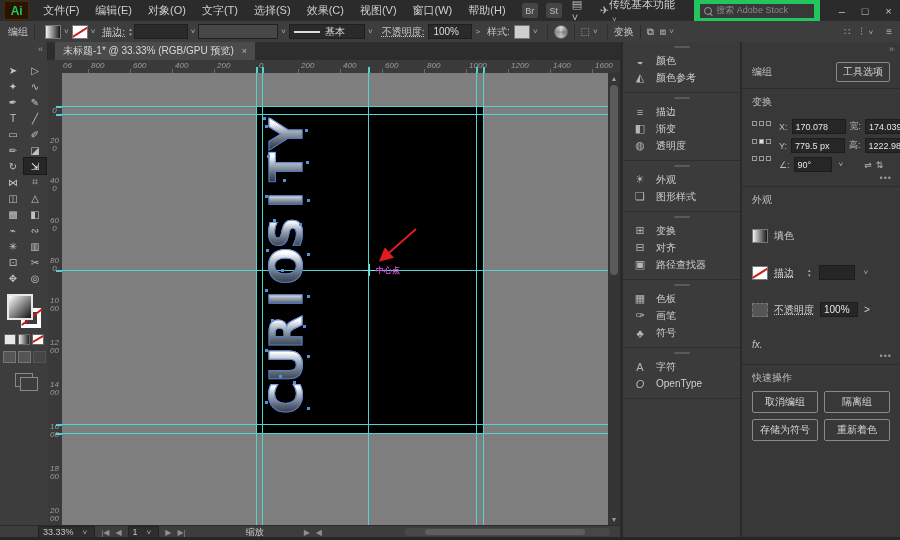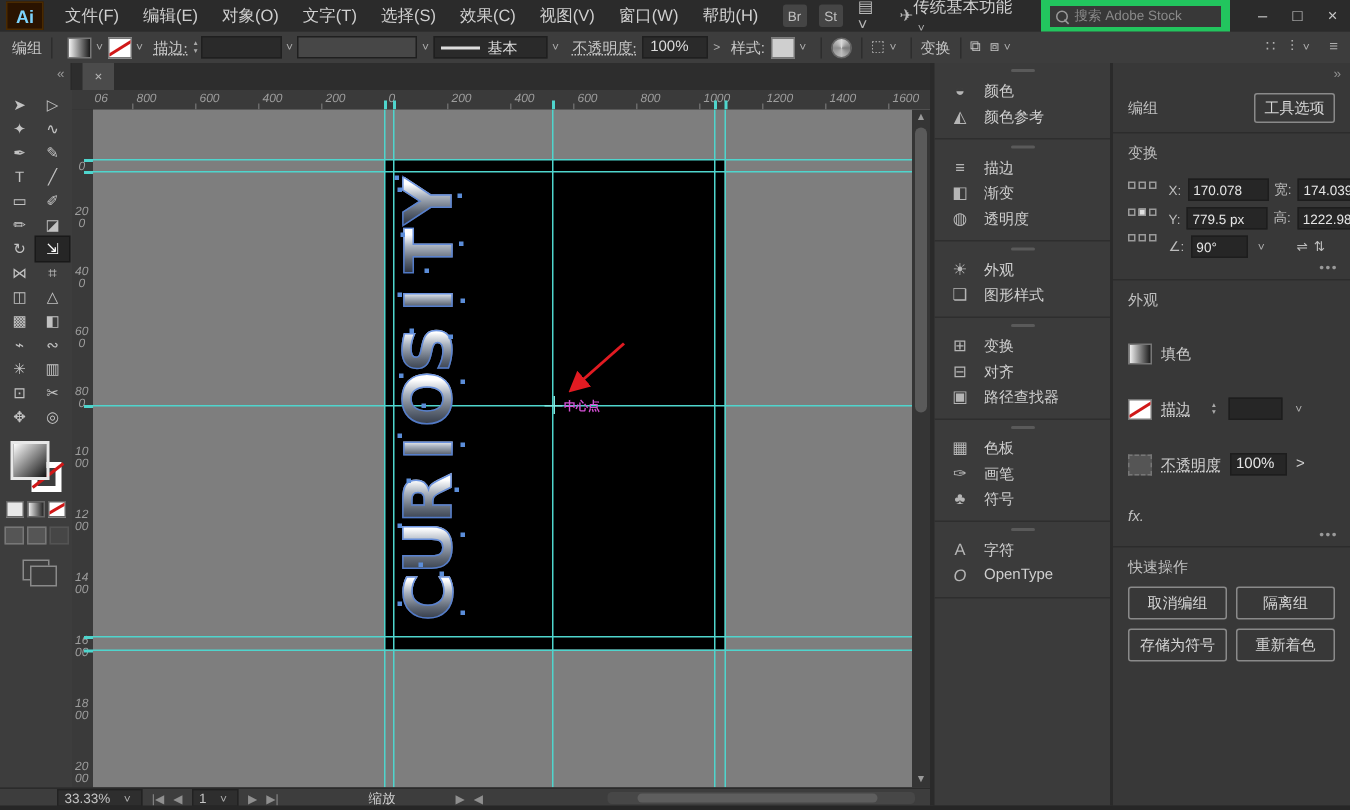--- a/index.html
+++ b/index.html
@@ -1,21 +1,21 @@
 <!DOCTYPE html>
 <html><head>
 <meta charset="utf-8">
 <style>
   html,body{margin:0;padding:0;background:#222;}
   #app{position:relative;width:900px;height:540px;font-family:"Liberation Sans","DejaVu Sans",sans-serif;
        background:#323232;overflow:hidden;color:#c8c8c8;font-size:11px;-webkit-font-smoothing:antialiased;}
   .abs{position:absolute;}
   
   #titlebar{left:0;top:0;width:900px;height:21px;background:#2b2b2b;border-bottom:1px solid #202020;display:flex;align-items:center;}
-  #ailogo{width:26px;height:17px;margin:0 6px 0 4px;background:#2a1300;border:1px solid #4a2a00;color:#7dd3fc;
+  #ailogo{width:26px;height:17px;margin:0 6px 0 4px;background:#2a1300;border:1px solid #4a2a00;color:#22c55e;
           font-weight:bold;font-size:12px;display:flex;align-items:center;justify-content:center;}
   .mi{padding:0 8px;color:#cfcfcf;font-size:11px;cursor:default;white-space:nowrap;}
   .tb-sq{width:18px;height:15px;background:#454545;color:#c0c0c0;font-size:9px;display:flex;align-items:center;justify-content:center;border-radius:2px;margin-left:8px;}
   .tb-ico{color:#b8b8b8;font-size:11px;margin-left:10px;}
   #workspace{margin-left:auto;color:#cfcfcf;}
   #searchbox{width:118px;height:14px;border:6px solid #22c55e;background:#383838;margin:0 10px 0 14px;display:flex;align-items:center;padding:0 4px;color:#8a8a8a;font-size:9px;}
   .mag{width:6px;height:6px;border:1px solid #9a9a9a;border-radius:50%;position:relative;margin-right:4px;flex:none;}
   .mag:after{content:"";position:absolute;width:4px;height:1px;background:#9a9a9a;transform:rotate(45deg);left:4px;top:6px;}
   .winbtn{width:26px;height:15px;display:flex;align-items:center;justify-content:center;color:#c8c8c8;font-size:11px;}
   
@@ -189,20 +189,21 @@
     <span style="margin-left:auto;margin-right:8px;display:flex;gap:10px;color:#b0b0b0">
       <span>∷</span>
       <span>⫶ <span class="chev">˅</span></span>
       <span>≡</span>
     </span>
   </div>
 
   <div id="tabrow" class="abs">
     <div id="toolshead">«</div>
     <div id="doctab">
+      <span>未标题-1* @ 33.33% (RGB/GPU 预览)</span>
       <span class="x">×</span>
     </div>
   </div>
 
   <div id="tools" class="abs">
     <div id="toolgrid">
       <b class="tl">➤</b>
       <b class="tl">▷</b>
       <b class="tl">✦</b>
       <b class="tl">∿</b>

